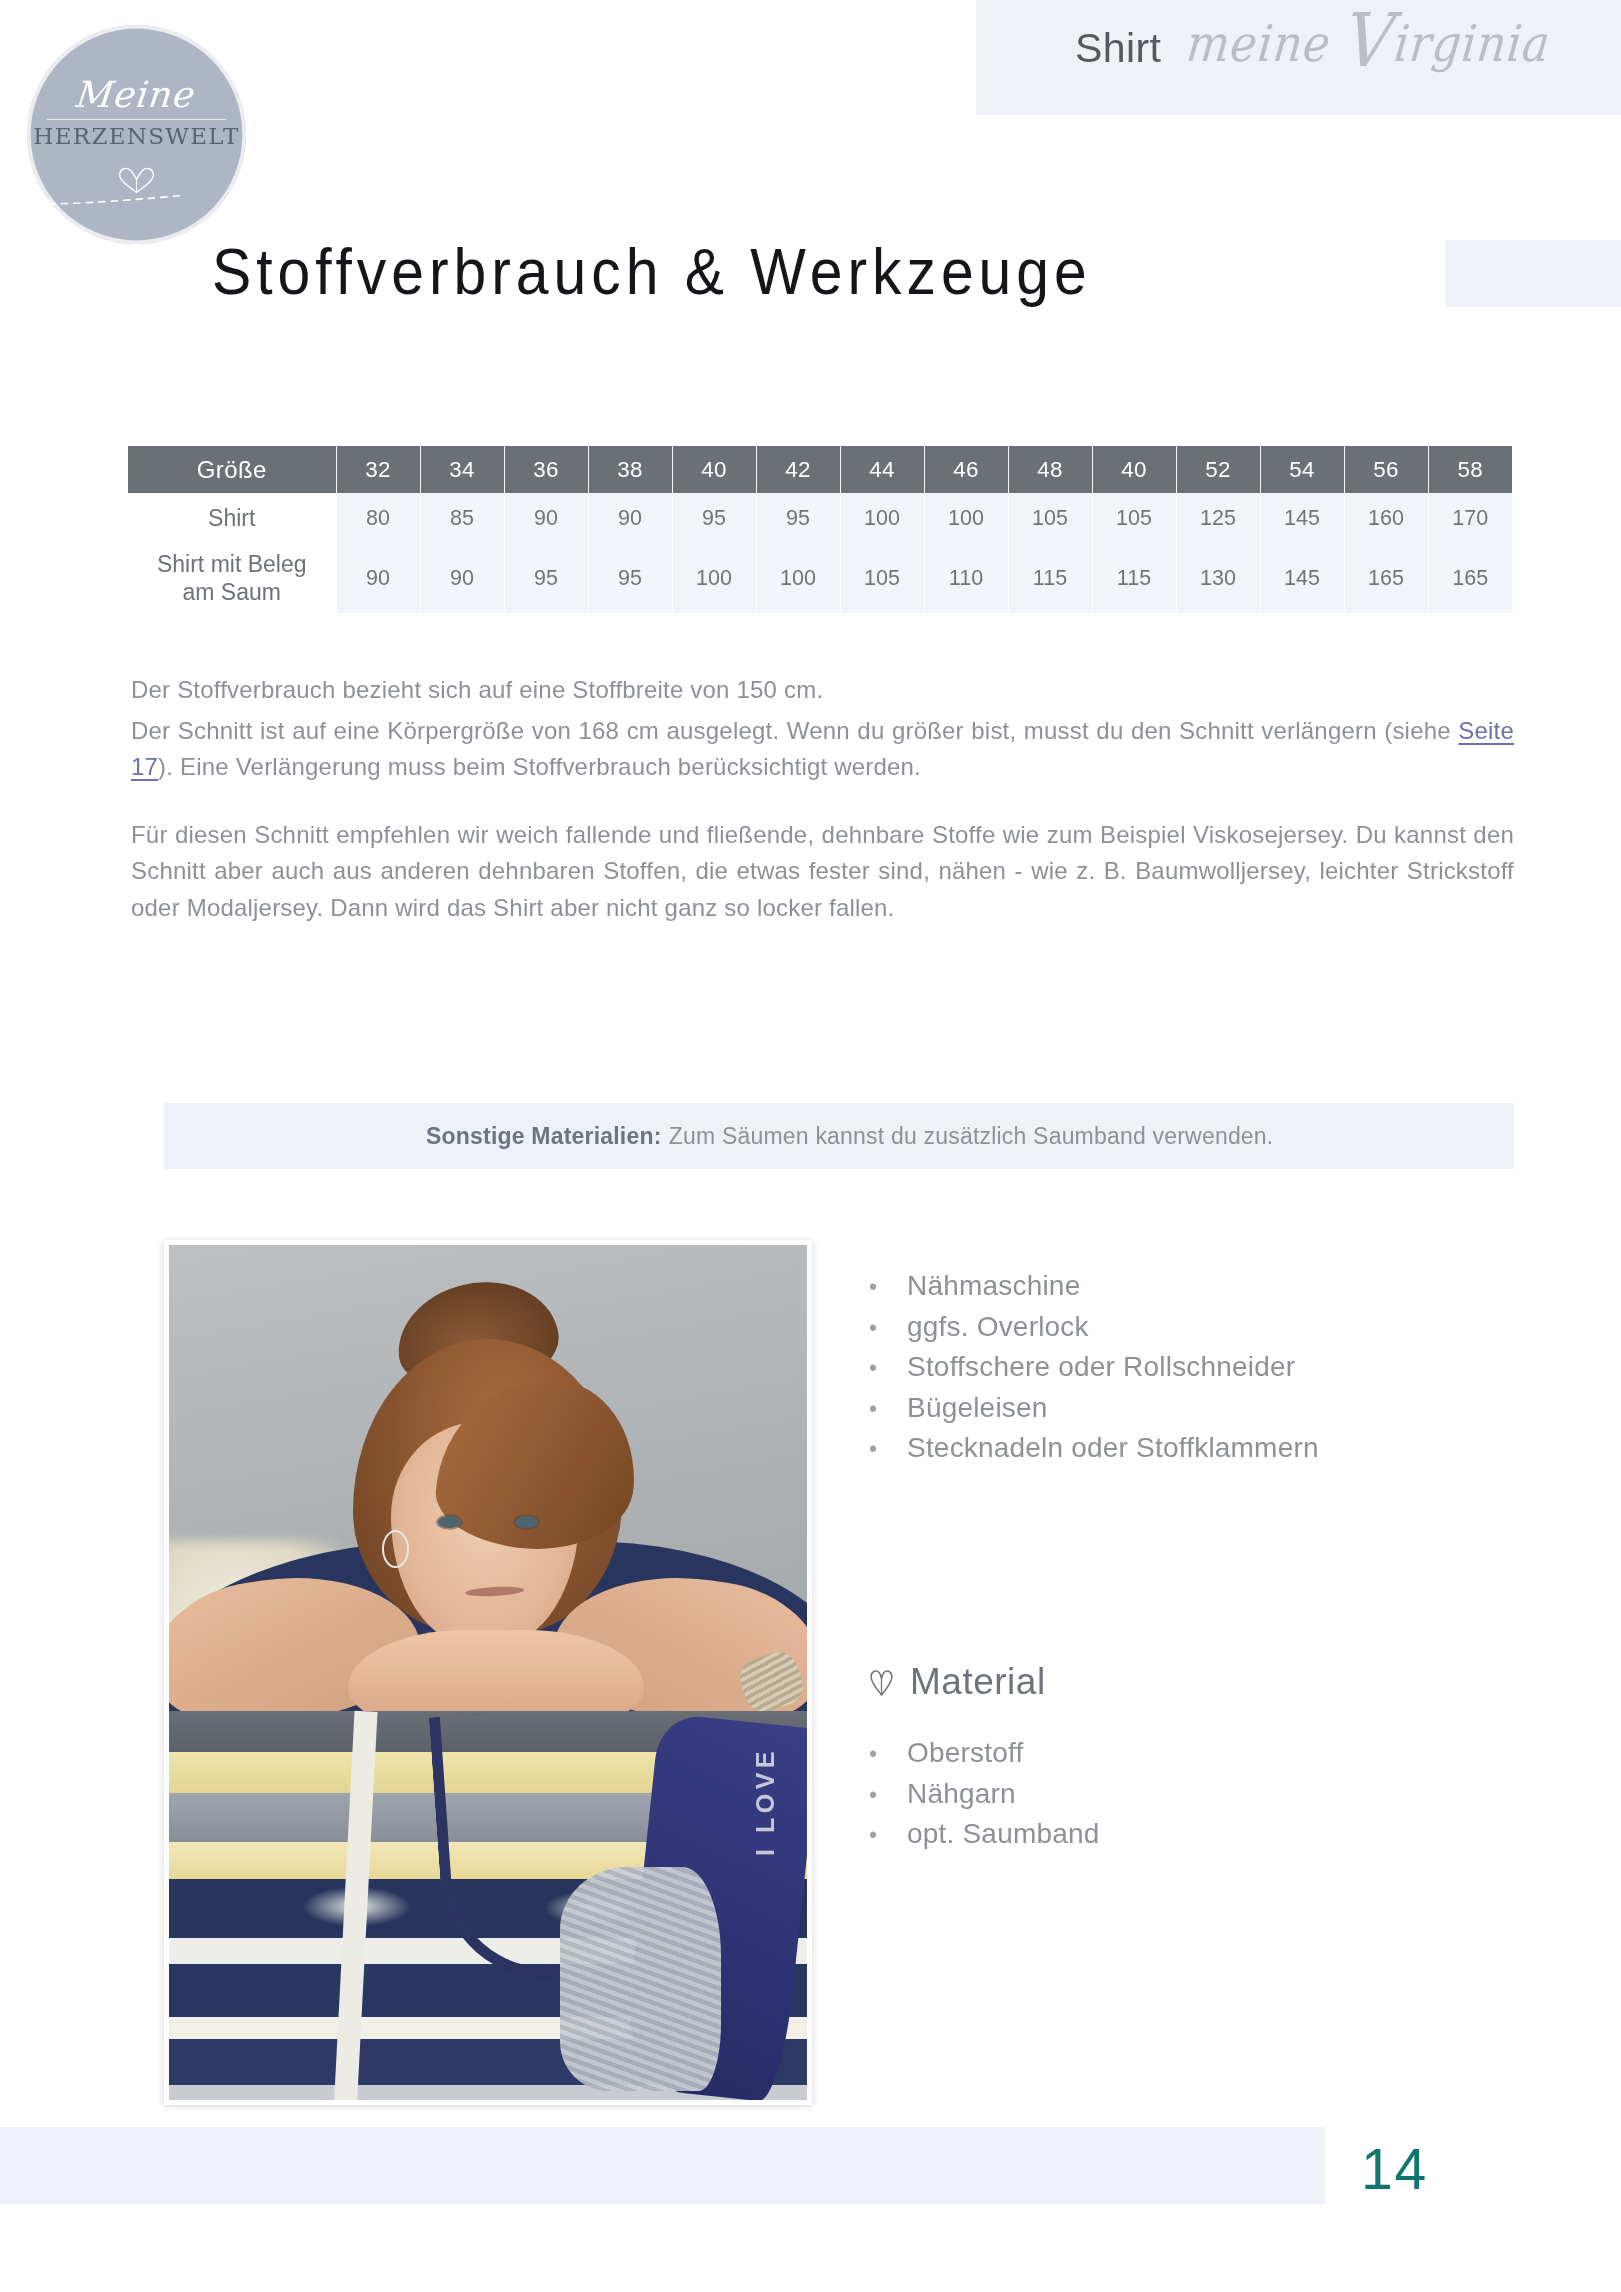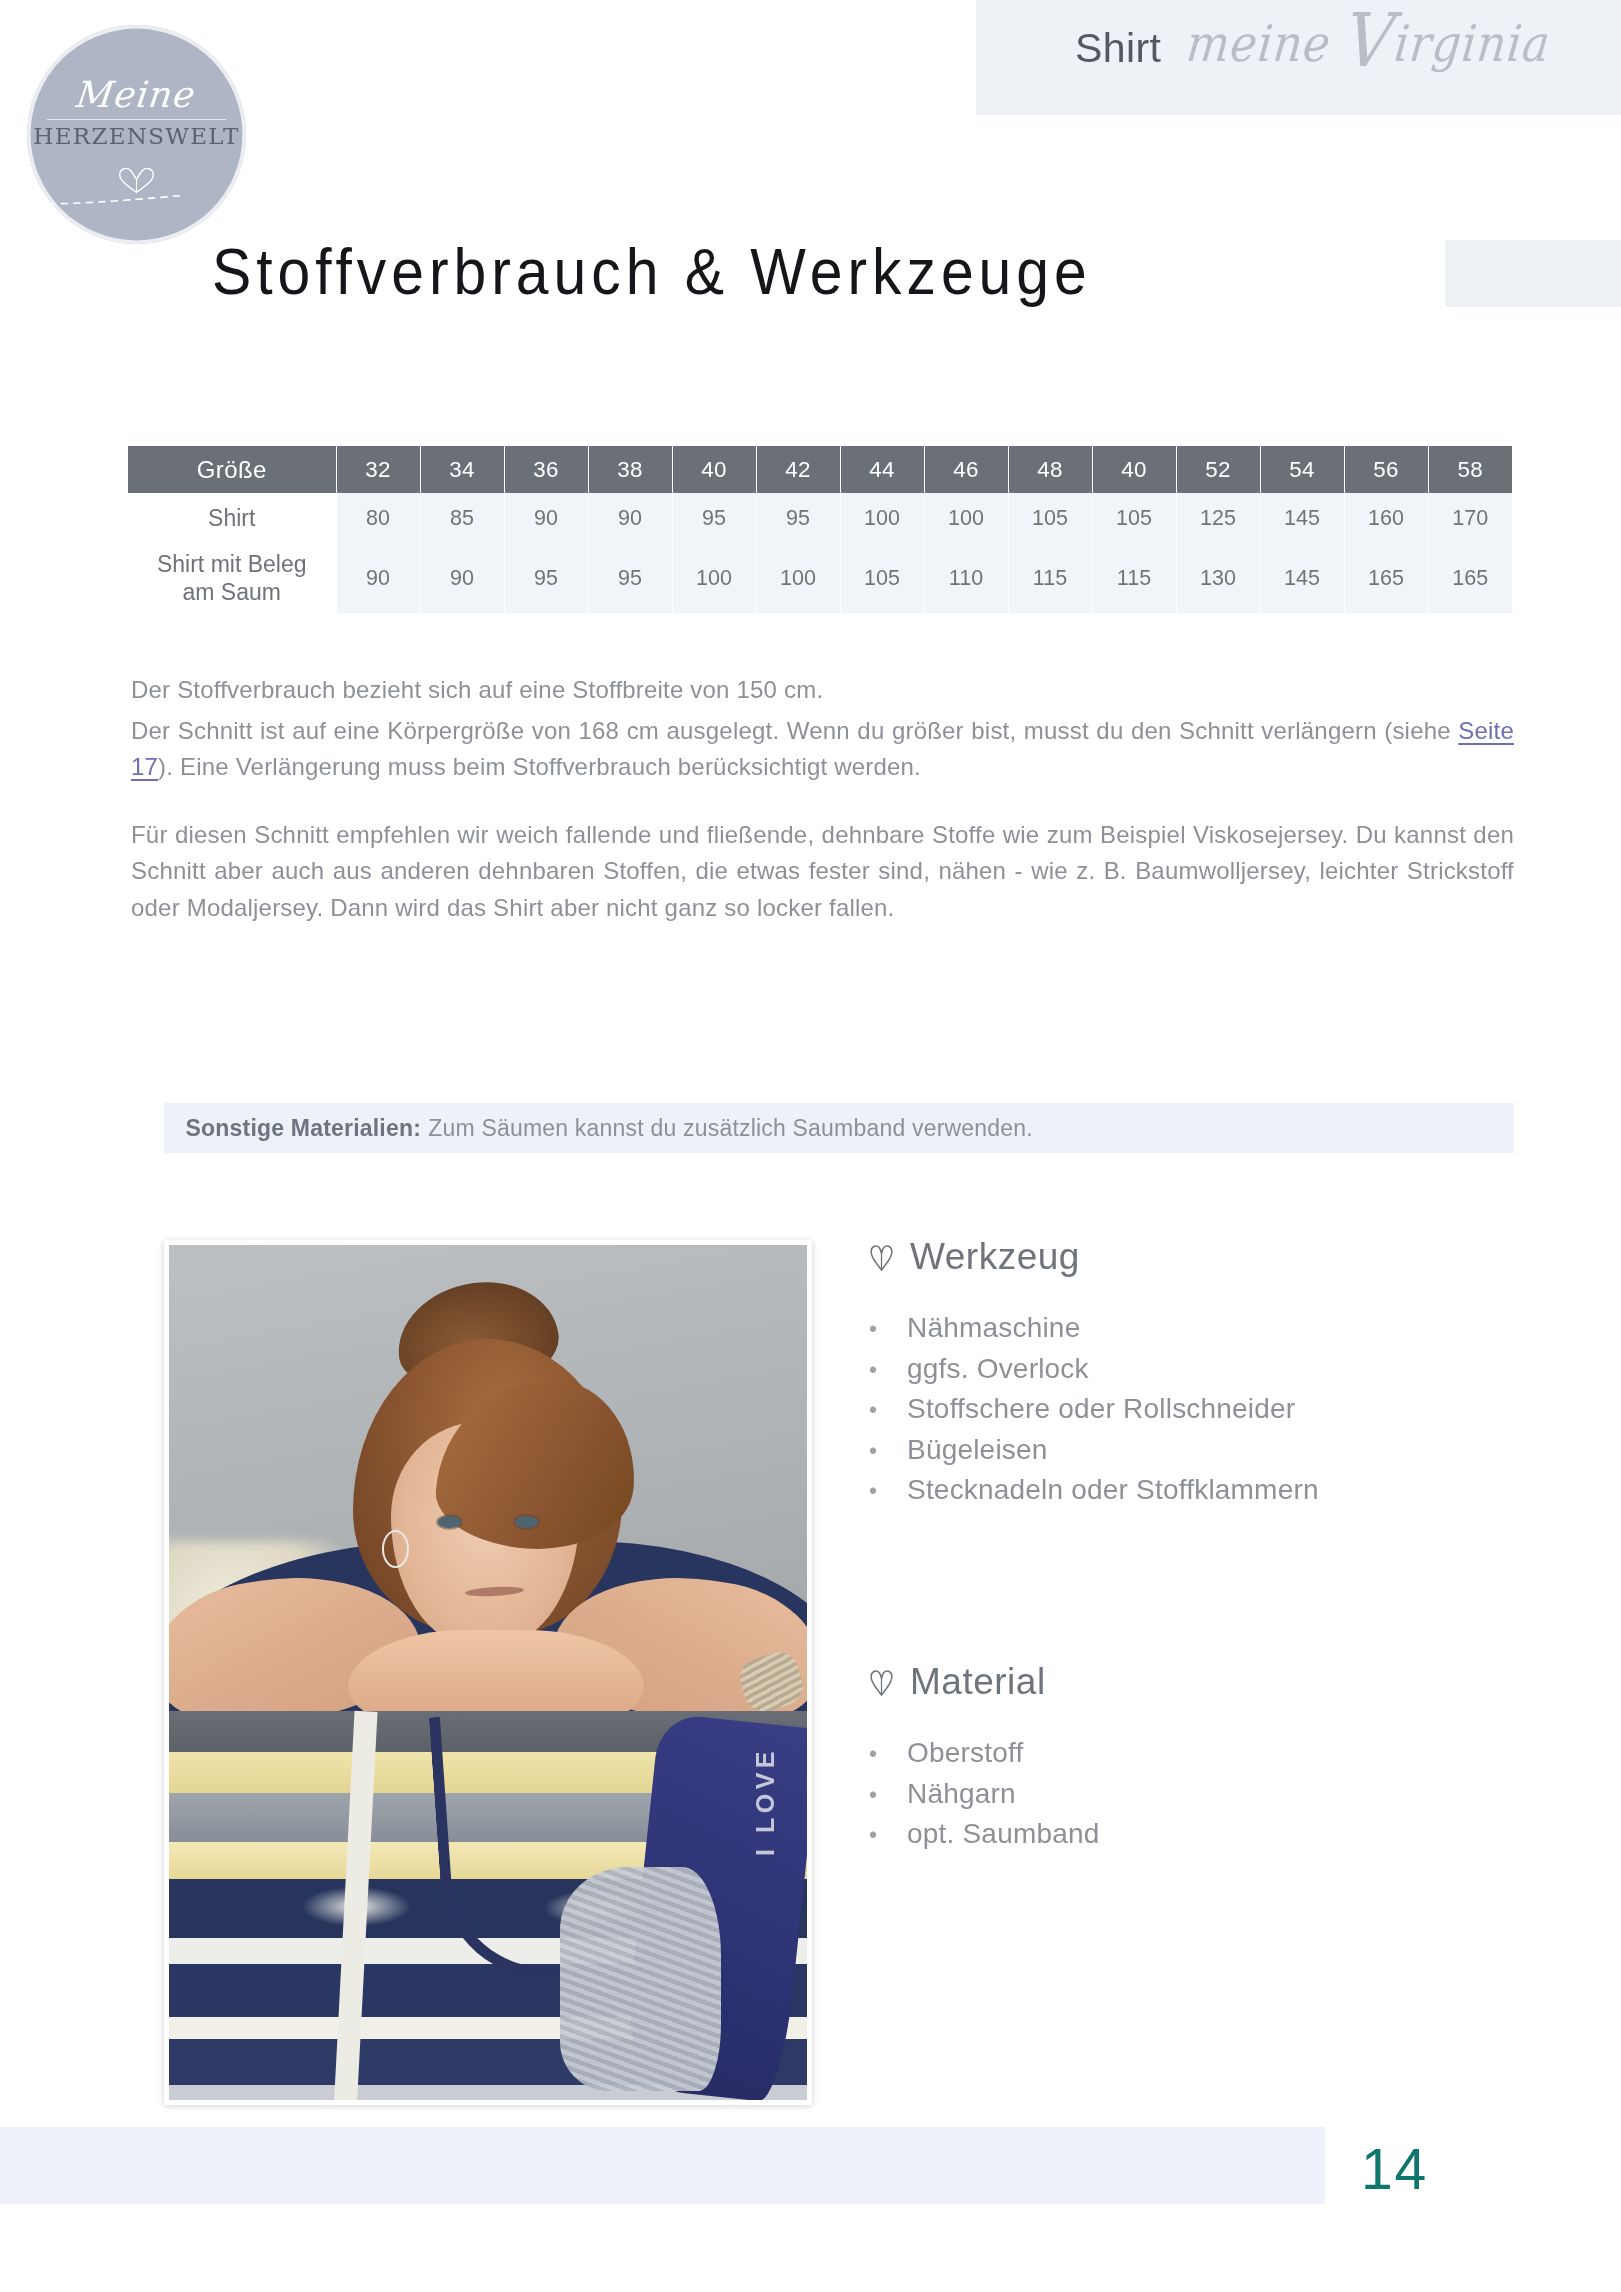--- a/index.html
+++ b/index.html
@@ -194,25 +194,26 @@
     text-decoration: underline;
     text-underline-offset: 3.6px;
   }
 
   
   .materials-banner {
     position: absolute;
     left: 164px;
     top: 1103px;
     width: 1350px;
-    height: 50px;
+    height: 66px;
     background: #eef1f7;
     display: flex;
     align-items: center;
     padding-left: 21.5px;
+    justify-content: center;
   }
   .materials-banner .label {
     color: #6d7481;
     font-size: 23px;
     font-weight: 700;
     letter-spacing: 0.2px;
   }
   .materials-banner .value {
     color: #8d9197;
     font-size: 23px;
@@ -554,27 +555,20 @@
     </div>
     <div class="ph-strap"></div>
     <div class="ph-cord"></div>
     <div class="ph-love"></div>
     <div class="ph-love-txt">I LOVE</div>
     <div class="ph-knit"></div>
   </div>
 </div>
 
 <div class="section sec-werkzeug">
-  <div class="section-head">
-    <svg class="heart-icon" viewBox="0 0 28 32">
-      <path d="M14 30 C7 21 1.5 14 2.5 8 C3.3 3 8.5 1.5 11.5 5 C13 6.8 13.6 9 14 11.5 C14.4 9 15 6.8 16.5 5 C19.5 1.5 24.7 3 25.5 8 C26.5 14 21 21 14 30 Z" fill="none" stroke="#6f747c" stroke-width="1.7" stroke-linejoin="round" stroke-linecap="round"></path>
-      <path d="M14 11.5 L14 30" fill="none" stroke="#6f747c" stroke-width="1.4" stroke-linecap="round"></path>
-    </svg>
-    <span class="section-title">Werkzeug</span>
-  </div>
   <ul class="bullet-list">
     <li>
         <span class="bullet-dot">•</span>
         <span>Nähmaschine</span>
       </li>
     <li>
         <span class="bullet-dot">•</span>
         <span>ggfs. Overlock</span>
       </li>
     <li>

